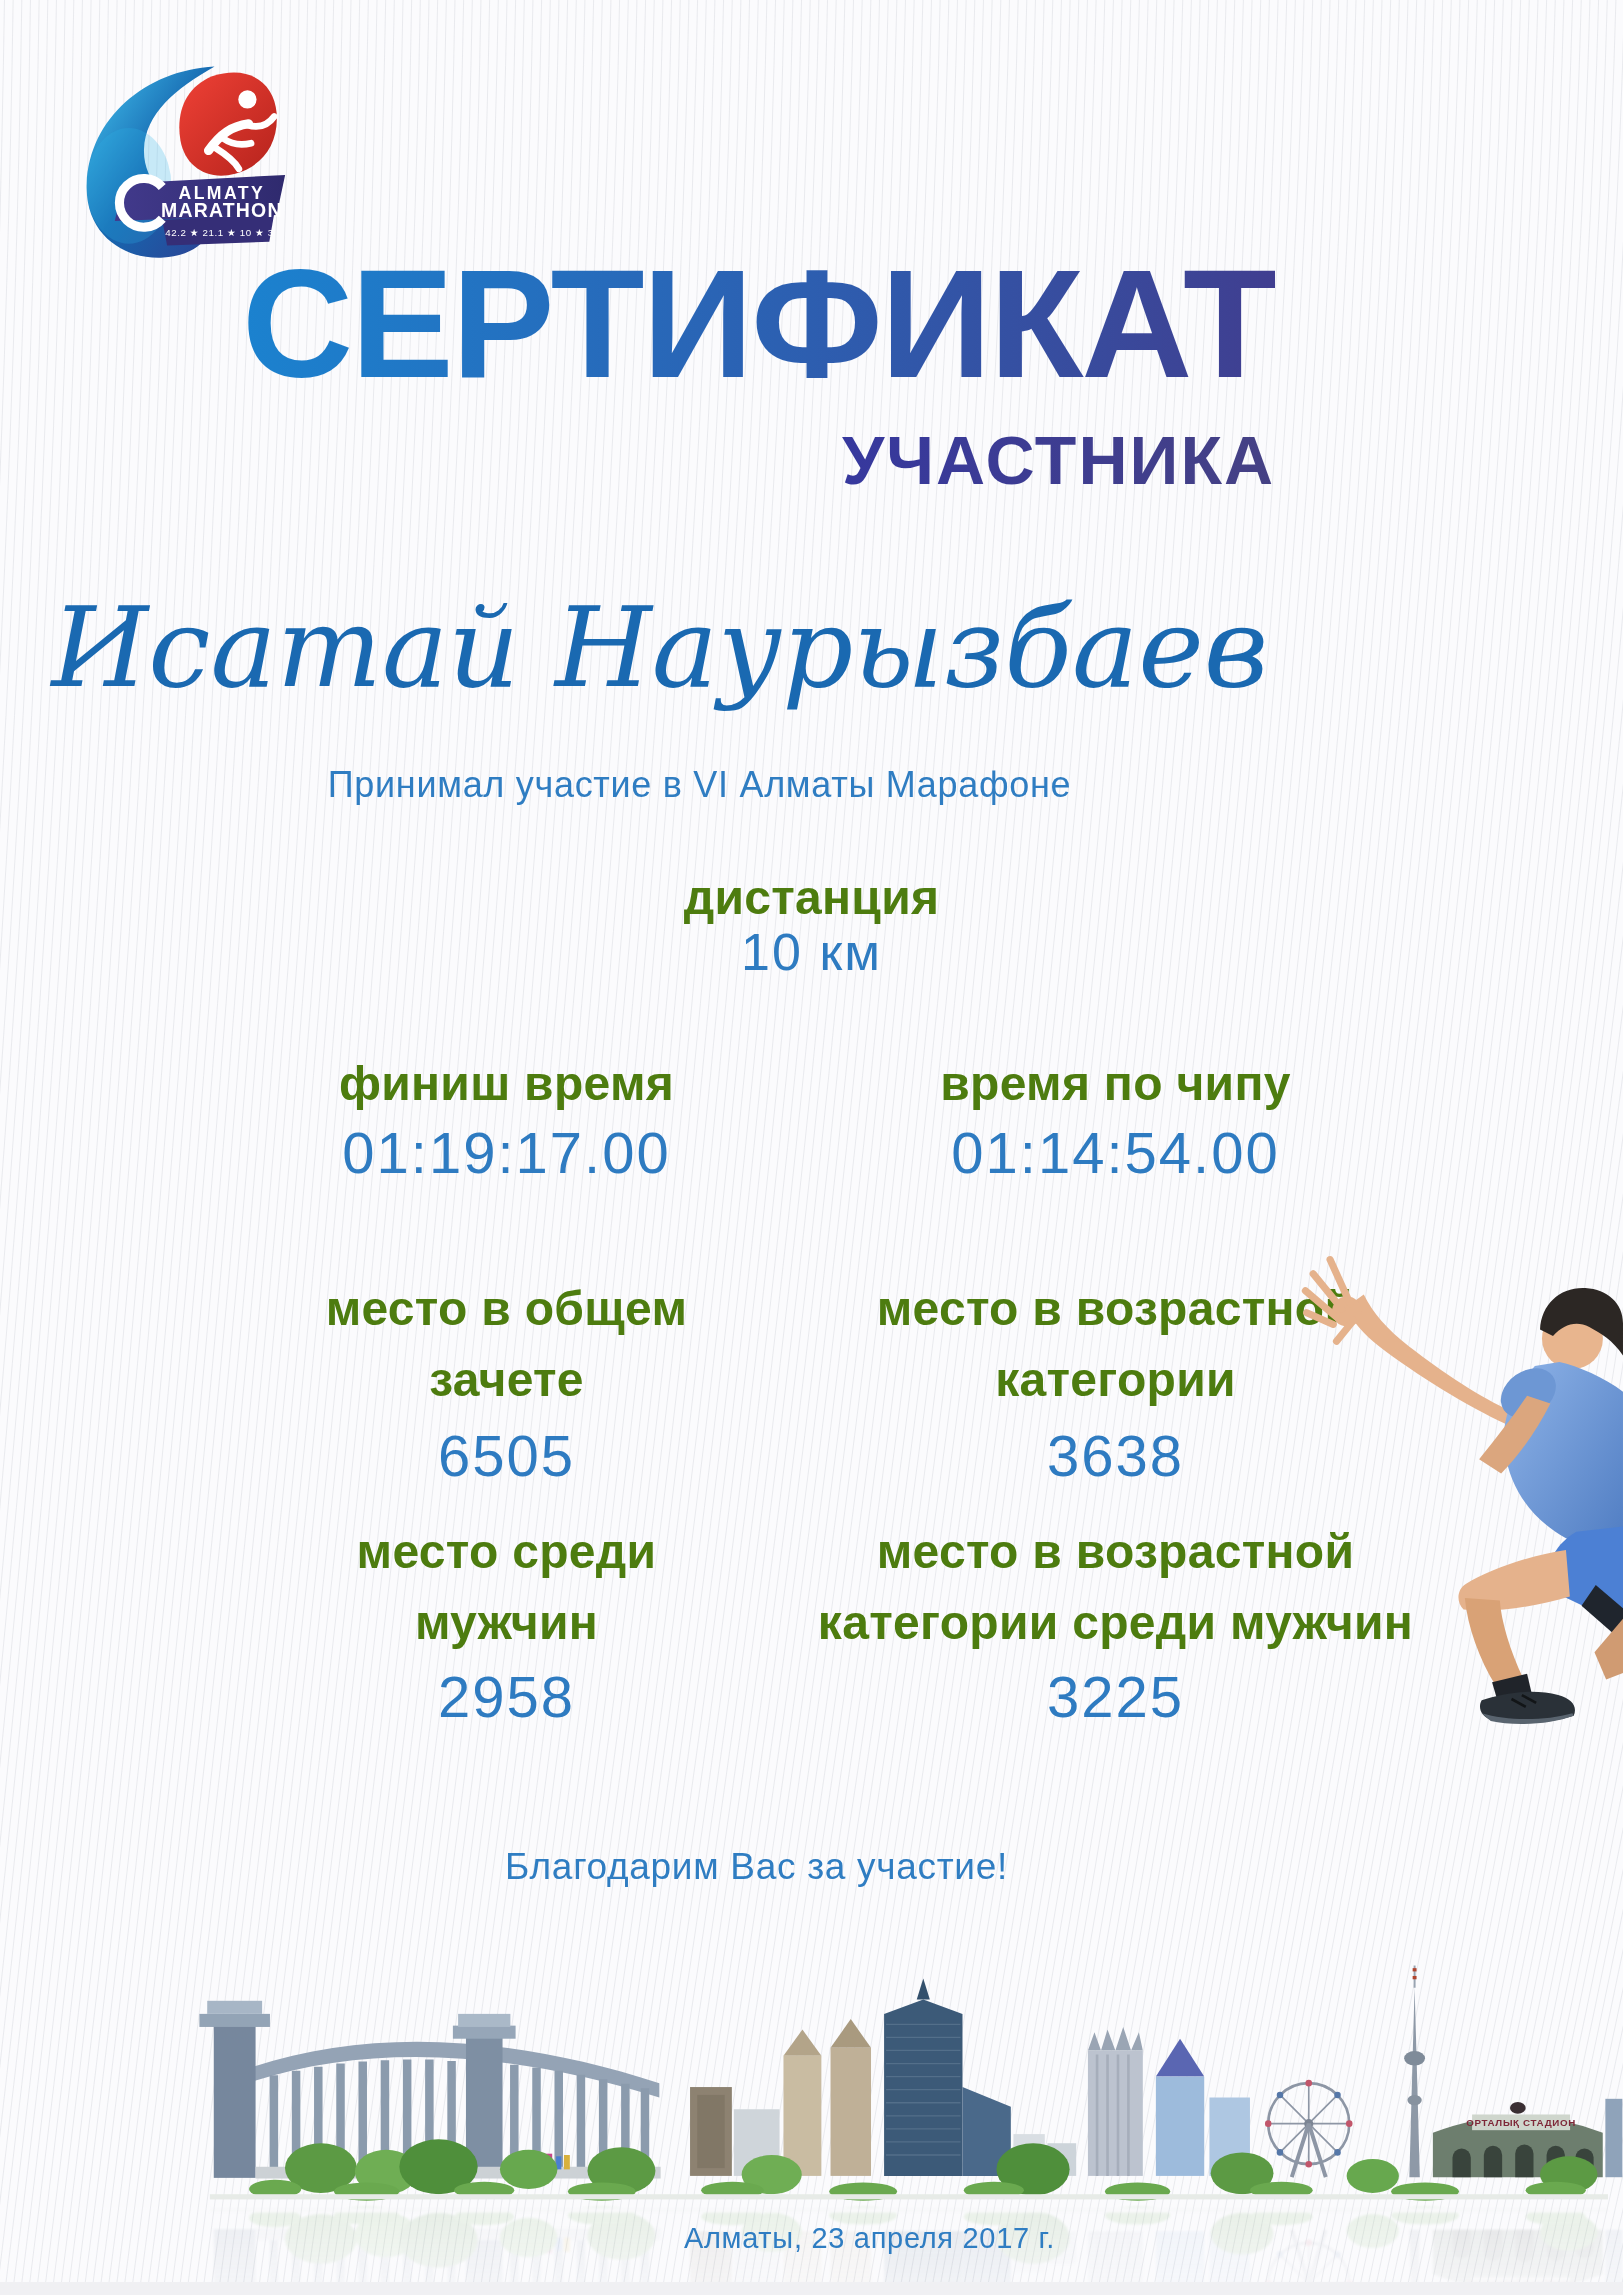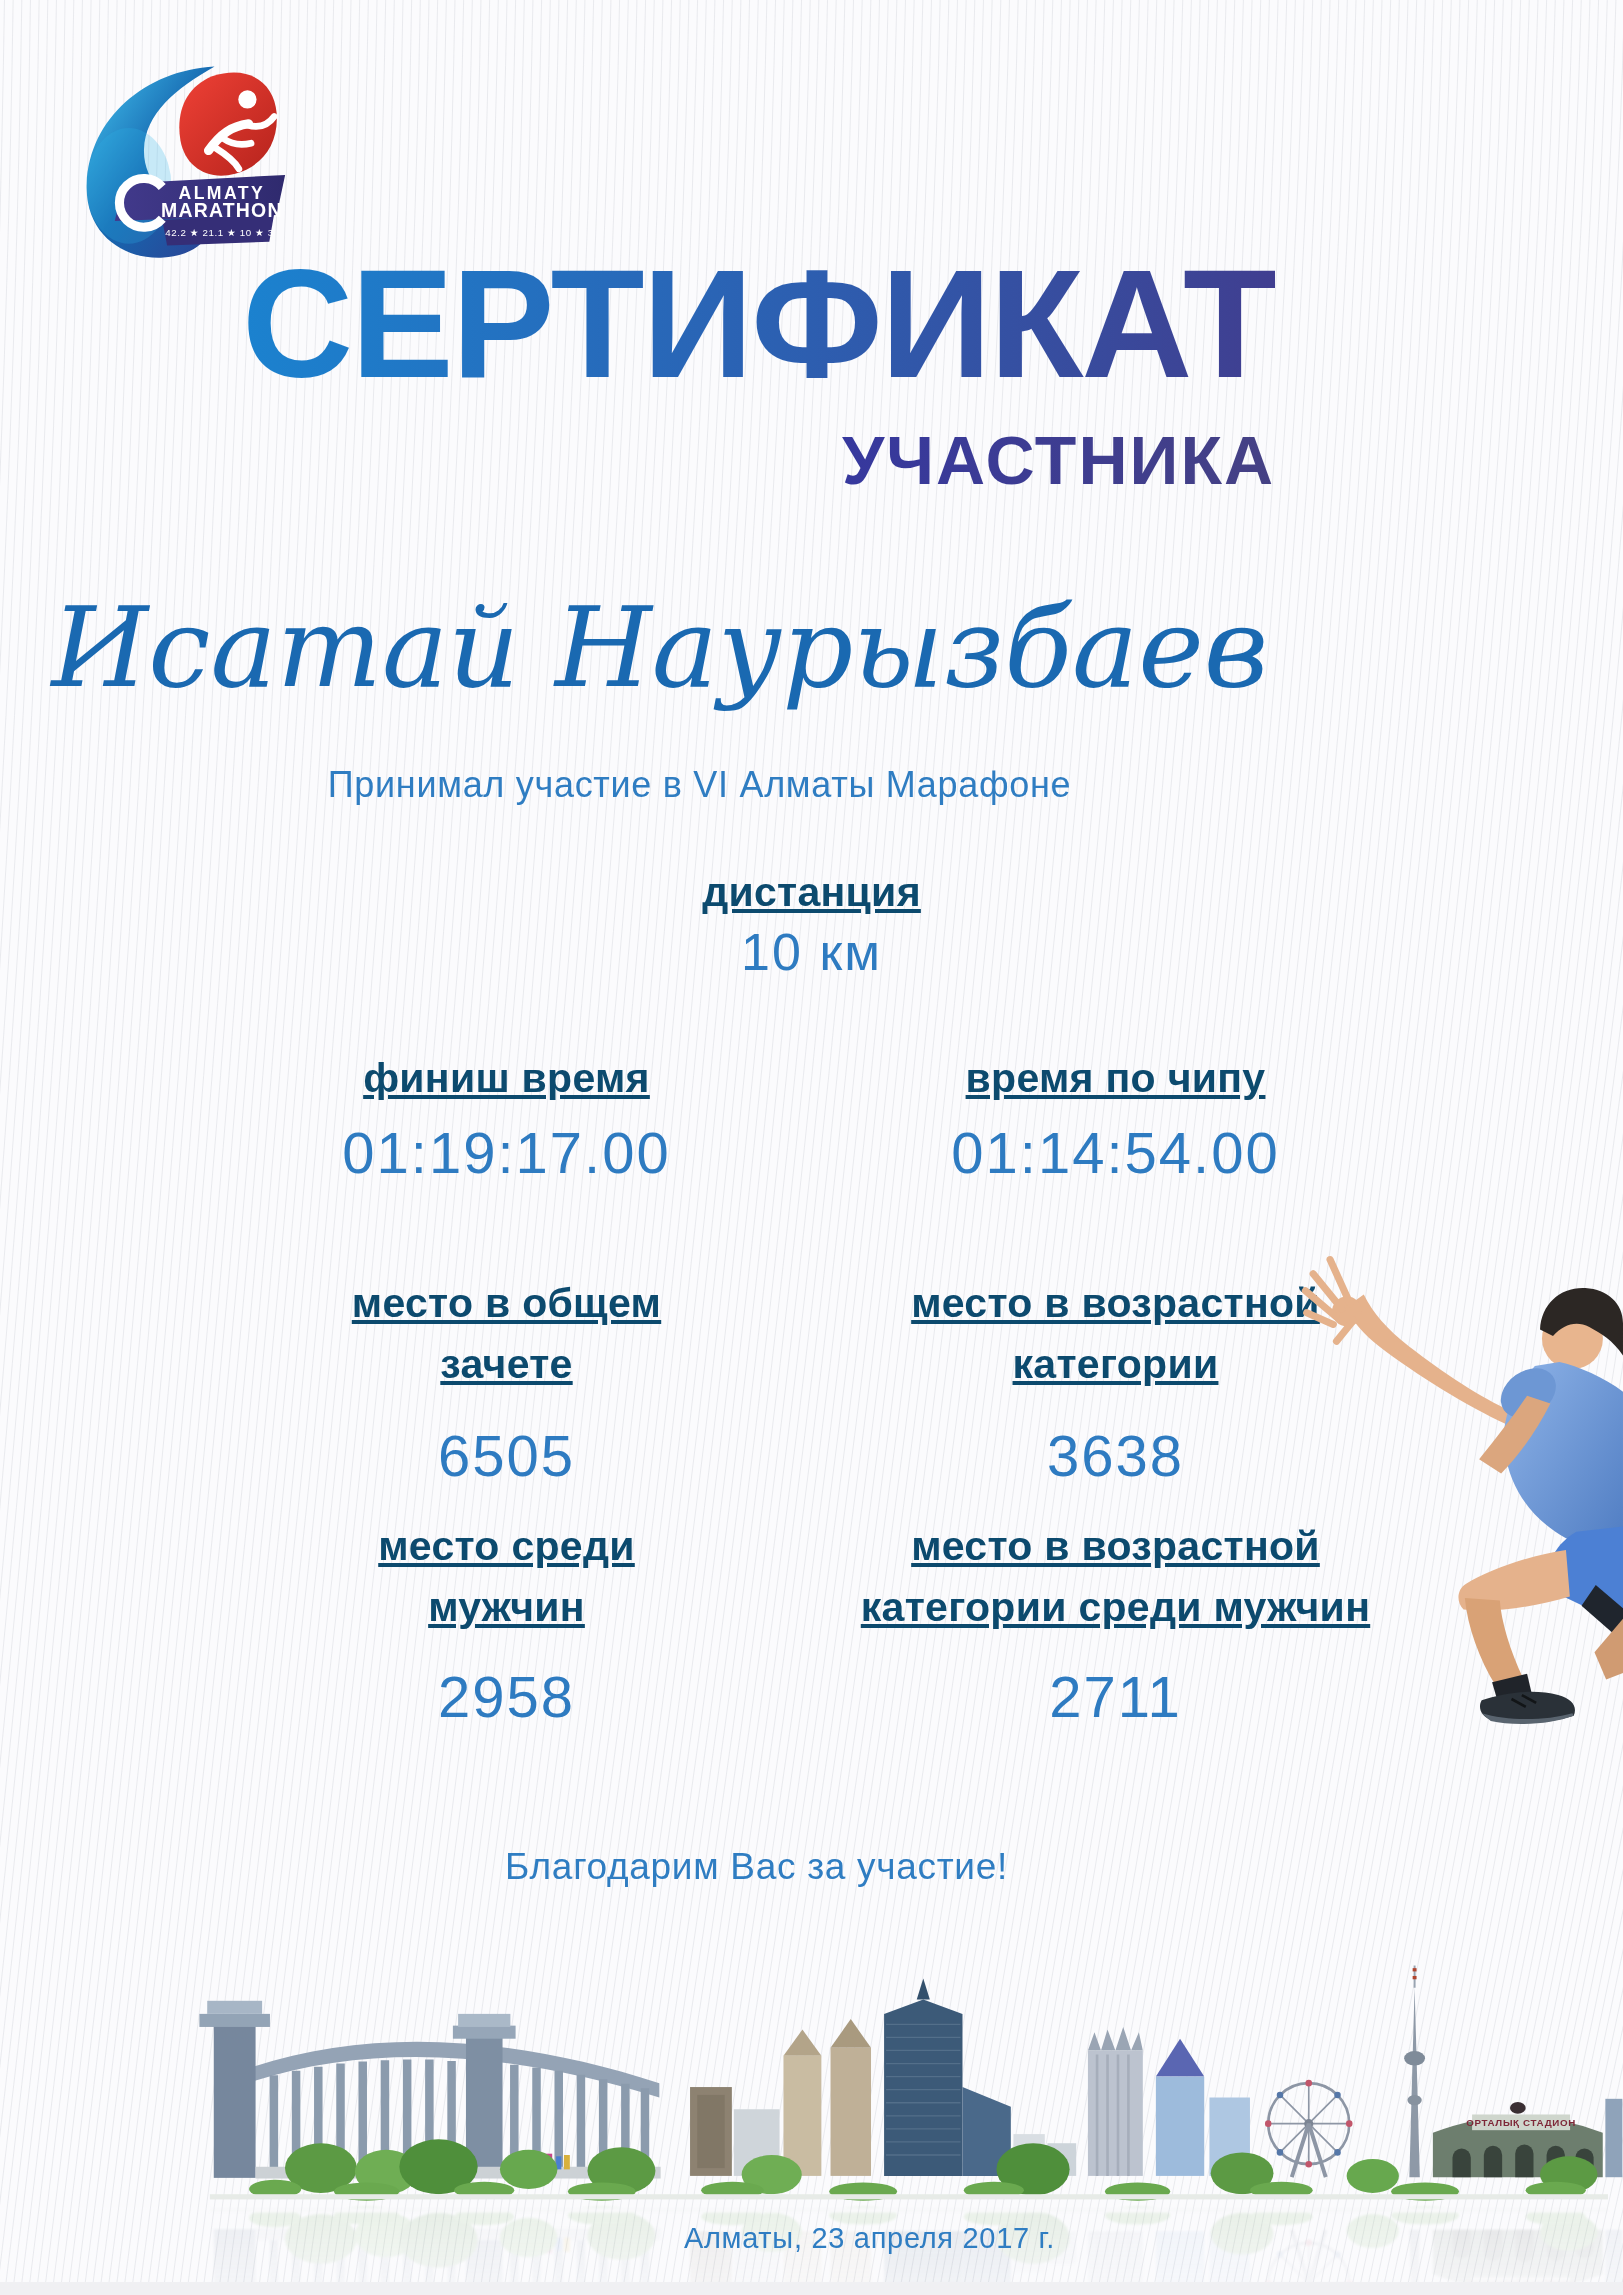--- a/index.html
+++ b/index.html
@@ -14,22 +14,22 @@
       background:linear-gradient(90deg,#1b82cf 0%,#2e5cae 58%,#403e90 100%);
       -webkit-background-clip:text;background-clip:text;color:transparent;}
   .cert-subtitle{position:absolute;right:348px;top:426px;text-align:right;font-weight:800;
       font-size:68px;line-height:1;letter-spacing:2px;
       background:linear-gradient(90deg,#36389Value 0%,#454184 100%);
       background:linear-gradient(90deg,#36389e 0%,#454184 100%);
       -webkit-background-clip:text;background-clip:text;color:transparent;}
   .participant-name{left:0;width:1320px;top:570px;font-family:"DejaVu Serif","Liberation Serif",serif;
       font-style:italic;font-size:111px;line-height:1.4;color:#1a69b1;}
   .participation{left:0;width:1399px;top:764px;font-size:36px;color:#2f7dc2;letter-spacing:0.7px;}
-  .stat-label{font-weight:700;font-size:41px;color:#0c4a6e;line-height:1.48;
-      white-space:pre-line;letter-spacing:0.3px;text-decoration:underline;}
+  .stat-label{font-weight:700;font-size:48px;color:#4d7c0f;line-height:1.48;
+      white-space:pre-line;letter-spacing:0.3px;}
   .stat-value{font-size:58px;color:#2e7bc1;letter-spacing:2px;line-height:1.25;}
   .centered{left:0;width:1623px;}
   .col-left{left:114px;width:785px;}
   .col-right{left:723px;width:785px;}
   .thanks{left:0;width:1513px;top:1846px;font-size:37px;color:#2f7dc2;letter-spacing:0.7px;}
   .footer-date{left:58px;width:1623px;top:2222px;font-size:29px;color:#2f7dc2;letter-spacing:0.7px;}
   .runner{position:absolute;right:0;top:1222px;width:350px;height:512px;}
   .skyline{position:absolute;left:170px;top:1959px;width:1453px;height:245px;}
   .skyline-reflection{position:absolute;left:170px;top:2203px;width:1453px;height:245px;
       transform:scaleY(-1);opacity:.14;filter:blur(1px);
@@ -351,21 +351,21 @@
   <div class="abs col-right stat-label" style="top:1273px">место в возрастной
 категории</div>
   <div class="abs col-left stat-value" style="top:1420px">6505</div>
   <div class="abs col-right stat-value" style="top:1420px">3638</div>
 
   <div class="abs col-left stat-label" style="top:1516px">место среди
 мужчин</div>
   <div class="abs col-right stat-label" style="top:1516px">место в возрастной
 категории среди мужчин</div>
   <div class="abs col-left stat-value" style="top:1661px">2958</div>
-  <div class="abs col-right stat-value" style="top:1661px">2711</div>
+  <div class="abs col-right stat-value" style="top:1661px">3225</div>
 
   <div class="runner">
     <svg viewBox="0 0 540 790">
       <defs>
         <linearGradient id="gradShirt" x1="0" y1="0" x2="1" y2="1">
           <stop offset="0" stop-color="#8fb4e8"></stop>
             <stop offset="1" stop-color="#4f7cc2"></stop>
         </linearGradient>
       </defs>
       <g>

